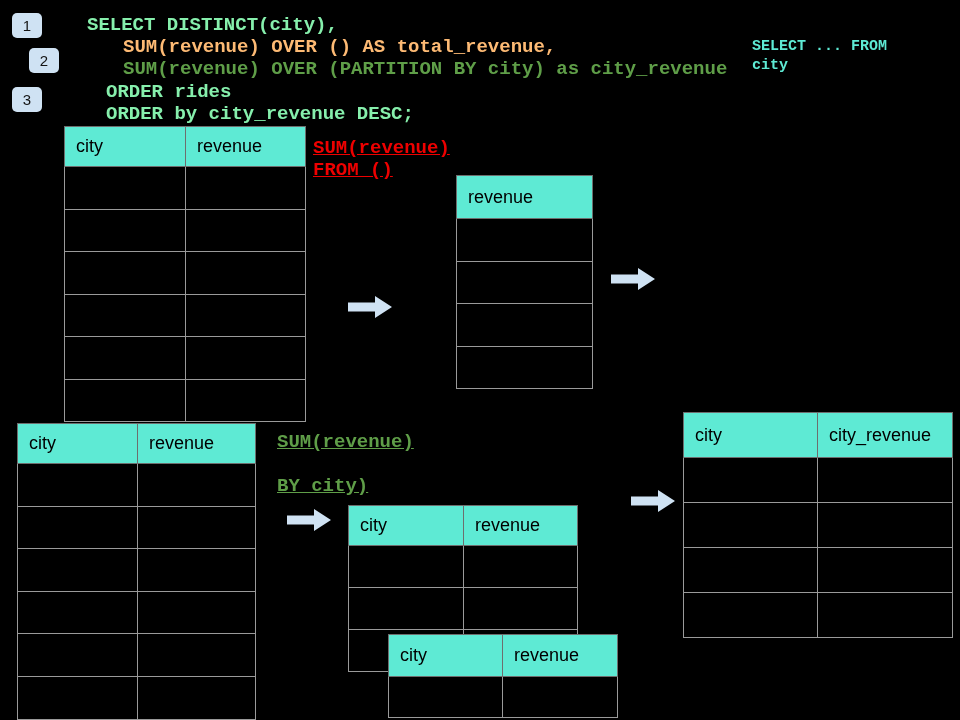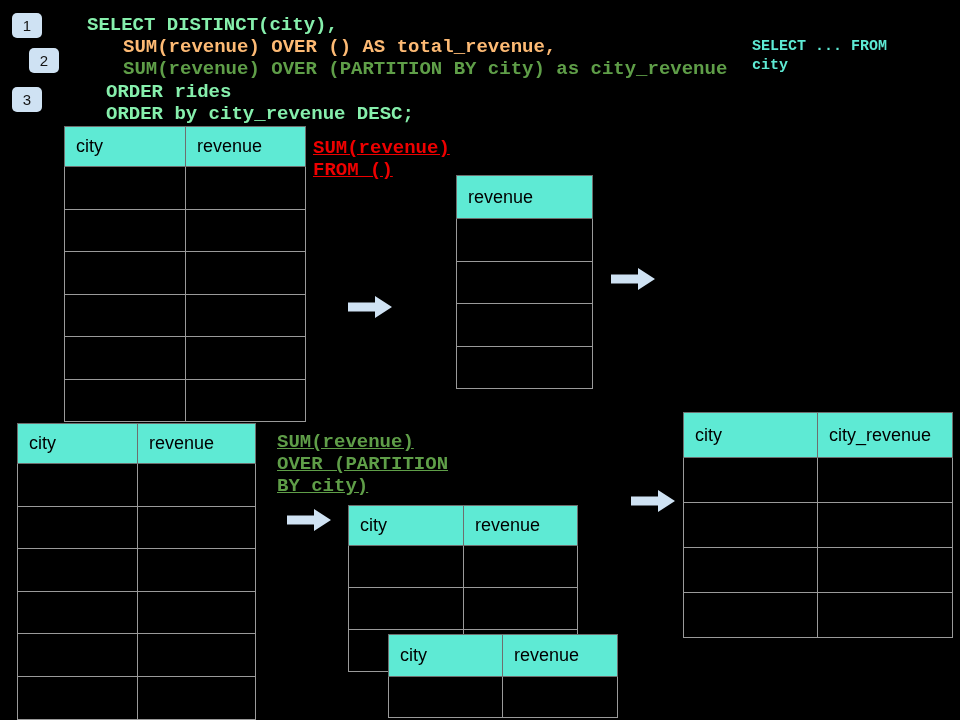--- a/index.html
+++ b/index.html
@@ -104,21 +104,21 @@
 <div class="code-line c-purple" style="left:87px;  top:14px;">SELECT DISTINCT(city),</div>
 <div class="code-line c-red" style="left:123px; top:36px;">SUM(revenue) OVER () AS total_revenue,</div>
 <div class="code-line c-green" style="left:123px; top:58px;">SUM(revenue) OVER (PARTITION BY city) as city_revenue</div>
 <div class="code-line c-purple" style="left:106px; top:81px;">ORDER rides</div>
 <div class="code-line c-purple" style="left:106px; top:103px;">ORDER by city_revenue DESC;</div>
 
 <div class="side-note"><span>SELECT ... FROM</span><br><span>city</span></div>
 
 <div class="anno anno-total"><span>SUM(revenue)</span><br><span>FROM ()</span></div>
 
-<div class="anno anno-partition"><span>SUM(revenue)</span><br><span>OVER (PARTITION</span><br><span>BY city)</span></div>
+<div class="anno anno-partition"><span>SUM(revenue)</span><br><br><span>BY city)</span></div>
 
 <table class="tbl tbl-src-top">
   <colgroup>
       <col style="width:121px">
       <col style="width:120px">
     </colgroup>
   <thead>
     <tr>
       <th>city</th>
       <th>revenue</th>

